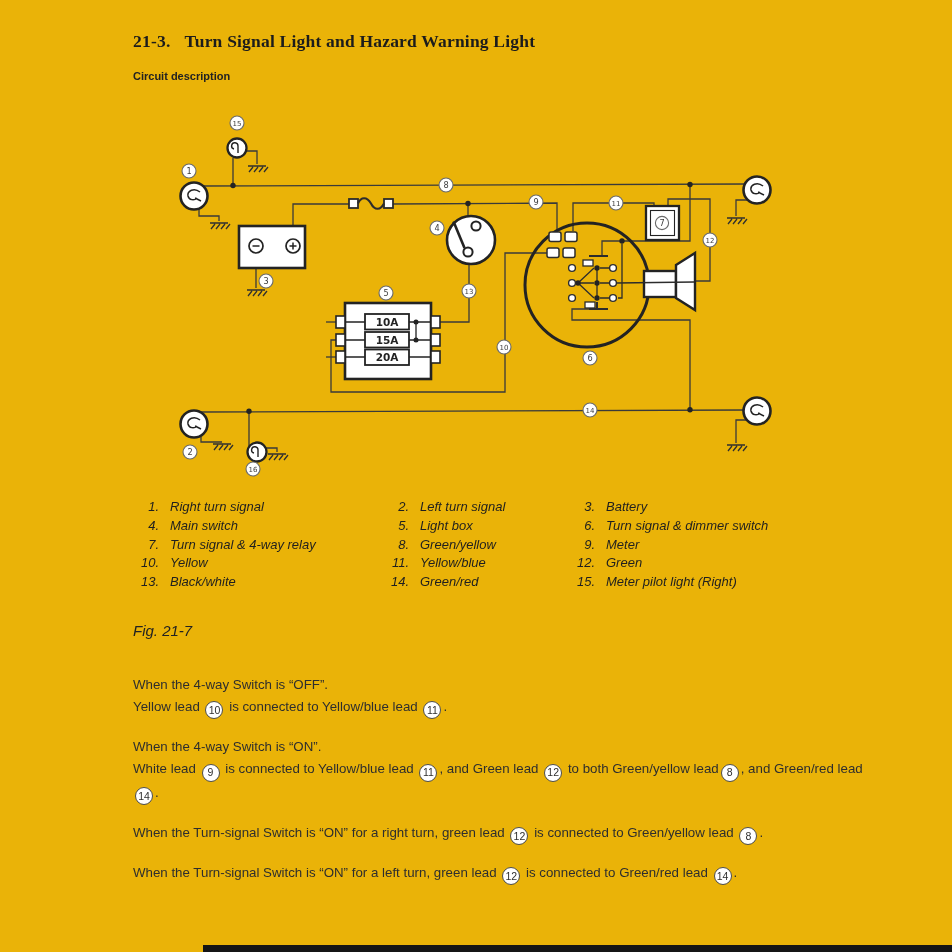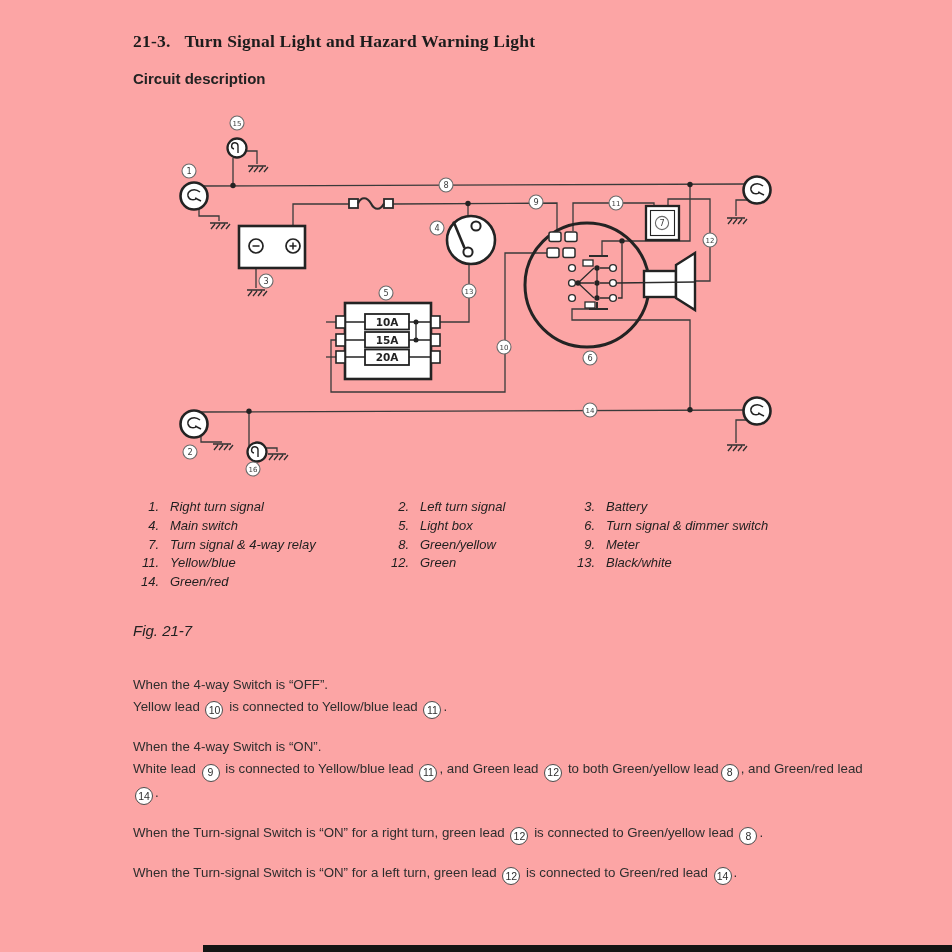--- a/index.html
+++ b/index.html
@@ -1,21 +1,21 @@
 <!DOCTYPE html>
 <html><head>
 <meta charset="utf-8">
 <style>
   html,body{margin:0;padding:0;background:#e8e8e8;}
-  .page{position:relative;width:952px;height:952px;background:#fca5a5;overflow:hidden;
+  .page{position:relative;width:952px;height:952px;background:#eab308;overflow:hidden;
         font-family:"Liberation Sans",sans-serif;color:#2d2d2d;}
   .title{position:absolute;left:133px;top:31px;font-family:"Liberation Serif",serif;
          font-weight:700;font-size:17.5px;color:#1c1c1c;letter-spacing:.2px;}
   .title .sec{margin-right:14px;}
-  .subtitle{position:absolute;left:133px;top:70px;font-weight:700;font-size:15px;color:#222;}
+  .subtitle{position:absolute;left:133px;top:70px;font-weight:700;font-size:11px;color:#222;}
   svg text{font-family:"DejaVu Sans",sans-serif;}
   .legend{position:absolute;left:133px;top:499px;width:700px;display:grid;
           grid-template-columns:250px 186px auto;font-size:13px;font-style:italic;color:#1f1f1f;}
   .leg-item{display:flex;align-items:baseline;height:18.8px;}
   .leg-num{width:26px;text-align:right;margin-right:11px;flex:none;}
   .figcap{position:absolute;left:133px;top:622px;font-style:italic;font-size:15px;color:#222;}
   .bodytext{position:absolute;left:133px;top:674px;width:742px;font-size:13.3px;color:#2e2e2e;line-height:22px;}
   .bodytext p{margin:0 0 17px 0;}
   .cnum{display:inline-flex;justify-content:center;align-items:center;width:16px;height:16px;
         border:1px solid #4c4c4c;border-radius:50%;font-size:10.5px;line-height:1;
@@ -269,34 +269,42 @@
       </div>
     <div class="leg-item">
         <span class="leg-num">8.</span>
         <span>Green/yellow</span>
       </div>
     <div class="leg-item">
         <span class="leg-num">9.</span>
         <span>Meter</span>
       </div>
     <div class="leg-item">
+        <span class="leg-num">10.</span>
+        <span>Yellow</span>
+      </div>
+    <div class="leg-item">
         <span class="leg-num">11.</span>
         <span>Yellow/blue</span>
       </div>
     <div class="leg-item">
         <span class="leg-num">12.</span>
         <span>Green</span>
       </div>
     <div class="leg-item">
         <span class="leg-num">13.</span>
         <span>Black/white</span>
       </div>
     <div class="leg-item">
         <span class="leg-num">14.</span>
         <span>Green/red</span>
+      </div>
+    <div class="leg-item">
+        <span class="leg-num">15.</span>
+        <span>Meter pilot light (Right)</span>
       </div>
   </div>
 
   <div class="figcap">Fig. 21-7</div>
 
   <div class="bodytext">
     <p>
       <span>When the 4-way Switch is “OFF”.</span><br>
       <span>Yellow lead </span><span class="cnum">10</span><span> is connected to Yellow/blue lead </span><span class="cnum">11</span><span>.</span>
     </p>

